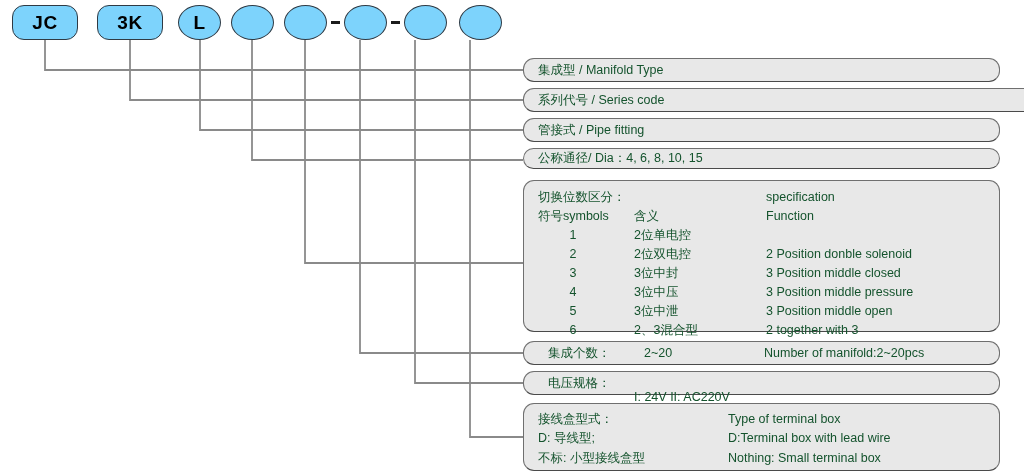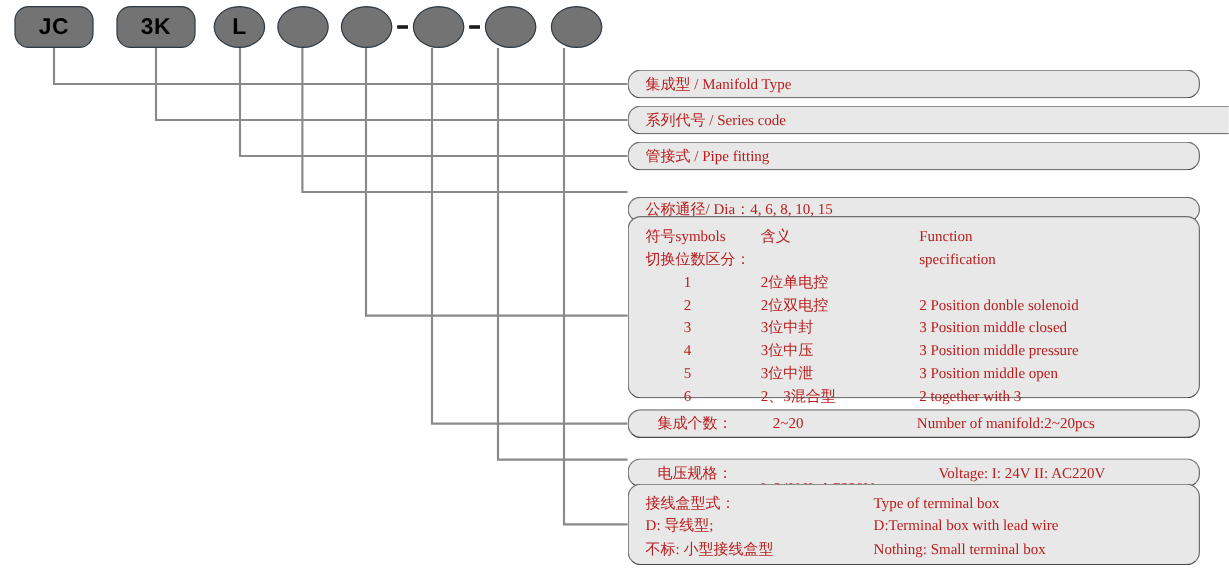--- a/index.html
+++ b/index.html
@@ -24,21 +24,21 @@
     left: 0;
     top: 0;
     width: 1024px;
     height: 476px;
     pointer-events: none;
   }
   
   .code-bubble {
     position: absolute;
     box-sizing: border-box;
-    background: #737373;
+    background: #7dd3fc;
     border: 1.6px solid #2f3a44;
     display: flex;
     align-items: center;
     justify-content: center;
     font-weight: bold;
     font-size: 19px;
     color: #000000;
     letter-spacing: 0.5px;
   }
   .code-bubble.pill {
@@ -55,23 +55,22 @@
   }
   
   .label-box {
     position: absolute;
     box-sizing: border-box;
     background: #e8e8e8;
     border: 1.4px solid #6f6f6f;
     border-bottom-color: #4a4a4a;
     border-radius: 11px;
     font-size: 12.5px;
-    color: #b91c1c;
+    color: #14532d;
     padding: 0;
-    font-family: Liberation Serif, serif;
   }
   .label-box.single {
     display: flex;
     align-items: center;
   }
   .lb-text {
     padding-left: 14px;
     white-space: nowrap;
     line-height: 1.15;
   }
@@ -205,35 +204,35 @@
   </div>
 
   <div class="label-box single" style="left:523px; top:88px; width:544px; height:24px;">
     <span class="lb-text">系列代号 / Series code</span>
   </div>
 
   <div class="label-box single" style="left:523px; top:118px; width:477px; height:24px;">
     <span class="lb-text">管接式 / Pipe fitting</span>
   </div>
 
-  <div class="label-box single" style="left:523px; top:164px; width:477px; height:21px;">
+  <div class="label-box single" style="left:523px; top:148px; width:477px; height:21px;">
     <span class="lb-text">公称通径/ Dia：4, 6, 8, 10, 15</span>
   </div>
 
   <div class="label-box" style="left:523px; top:180px; width:477px; height:152px;">
     <div class="spec-rows">
+      <div class="spec-row">
+        <span class="c-sym">切换位数区分：</span>
+        <span class="c-mean"></span>
+        <span class="c-eng">specification</span>
+      </div>
       <div class="spec-row">
         <span class="c-sym">符号symbols</span>
         <span class="c-mean">含义</span>
         <span class="c-eng">Function</span>
-      </div>
-      <div class="spec-row">
-        <span class="c-sym">切换位数区分：</span>
-        <span class="c-mean"></span>
-        <span class="c-eng">specification</span>
       </div>
       <div class="spec-row">
         <span class="c-sym num">1</span>
         <span class="c-mean">2位单电控</span>
       </div>
       <div class="spec-row">
         <span class="c-sym num">2</span>
         <span class="c-mean">2位双电控</span>
         <span class="c-eng">2 Position donble solenoid</span>
       </div>
@@ -261,25 +260,24 @@
   </div>
 
   <div class="label-box" style="left:523px; top:341px; width:477px; height:24px;">
     <div class="two-col">
       <span class="tc-a">集成个数：</span>
       <span class="tc-b">2~20</span>
       <span class="tc-c">Number of manifold:2~20pcs</span>
     </div>
   </div>
 
-  <div class="label-box" style="left:523px; top:382px; width:477px; height:24px;">
+  <div class="label-box" style="left:523px; top:371px; width:477px; height:24px;">
     <div class="two-col volt">
       <span class="tc-a">电压规格：</span>
       <span class="tc-b">I: 24V  II: AC220V</span>
-      <span class="tc-c">Voltage: I: 24V  II: AC220V</span>
     </div>
   </div>
 
   <div class="label-box" style="left:523px; top:403px; width:477px; height:68px;">
     <div class="term-rows">
       <div class="term-row">
         <span class="t-cn">接线盒型式：</span>
         <span class="t-en">Type of terminal box</span>
       </div>
       <div class="term-row">

